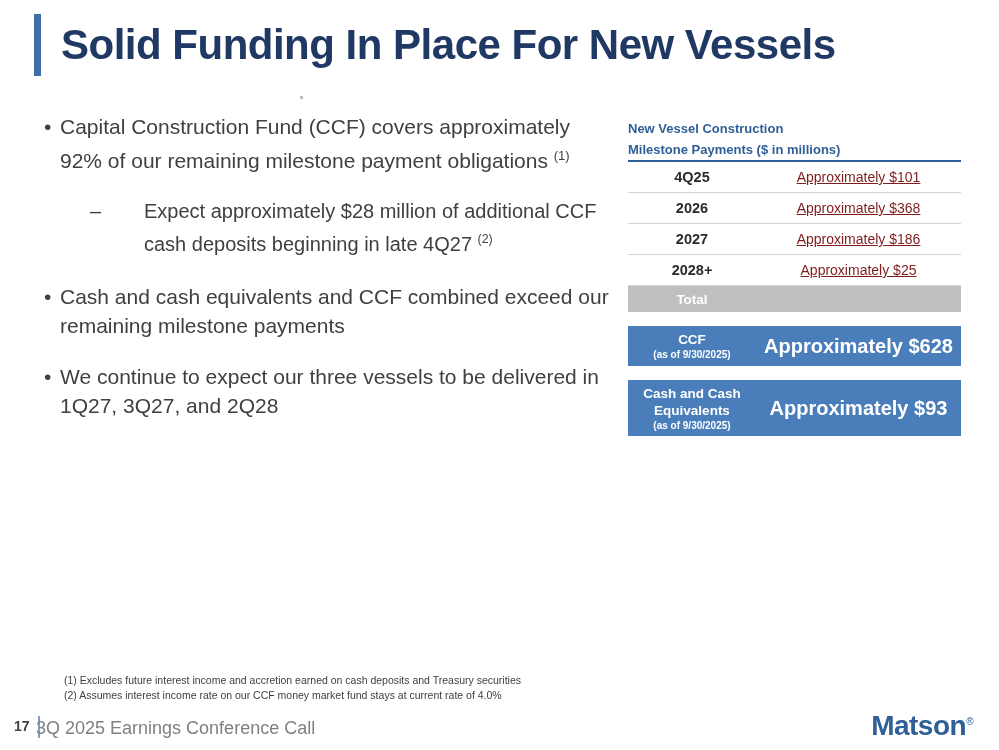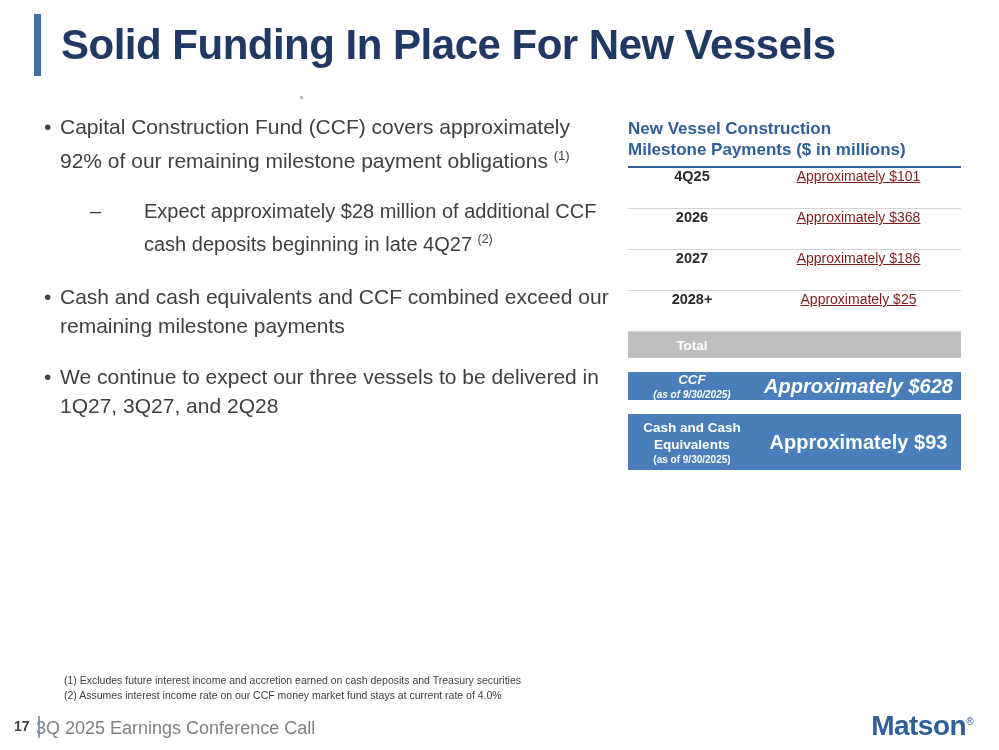--- a/index.html
+++ b/index.html
@@ -86,30 +86,30 @@
   }
 
   
   #table-block {
     position: absolute;
     left: 628px;
     top: 118px;
     width: 333px;
   }
   #table-title {
-    font-size: 17px;
+    font-size: 13px;
     font-weight: bold;
     color: #2e5f96;
     line-height: 21px;
-    padding-bottom: 6px;
     border-bottom: 2px solid #2e5f96;
   }
   .mrow {
     display: flex;
-    height: 41px;
+    align-items: center;
+    height: 31px;
     border-bottom: 1px solid #d4d4d4;
   }
   .mrow .mlabel {
     width: 128px;
     text-align: center;
     font-size: 14.5px;
     font-weight: bold;
     color: #2b2b2b;
   }
   .mrow .mvalue {
@@ -139,21 +139,21 @@
     font-weight: bold;
   }
   .blue-box {
     display: flex;
     align-items: center;
     background: #4a7ebb;
     color: #ffffff;
     margin-top: 14px;
   }
   .blue-box.tall { height: 56px; }
-  .blue-box.short { height: 28px; font-style: italic; }
+  .blue-box.short { height: 40px; }
   .blue-box .bl {
     width: 128px;
     text-align: center;
     padding: 0 4px;
   }
   .blue-box .bl .bl-main {
     font-size: 13.5px;
     font-weight: bold;
     line-height: 17px;
   }

